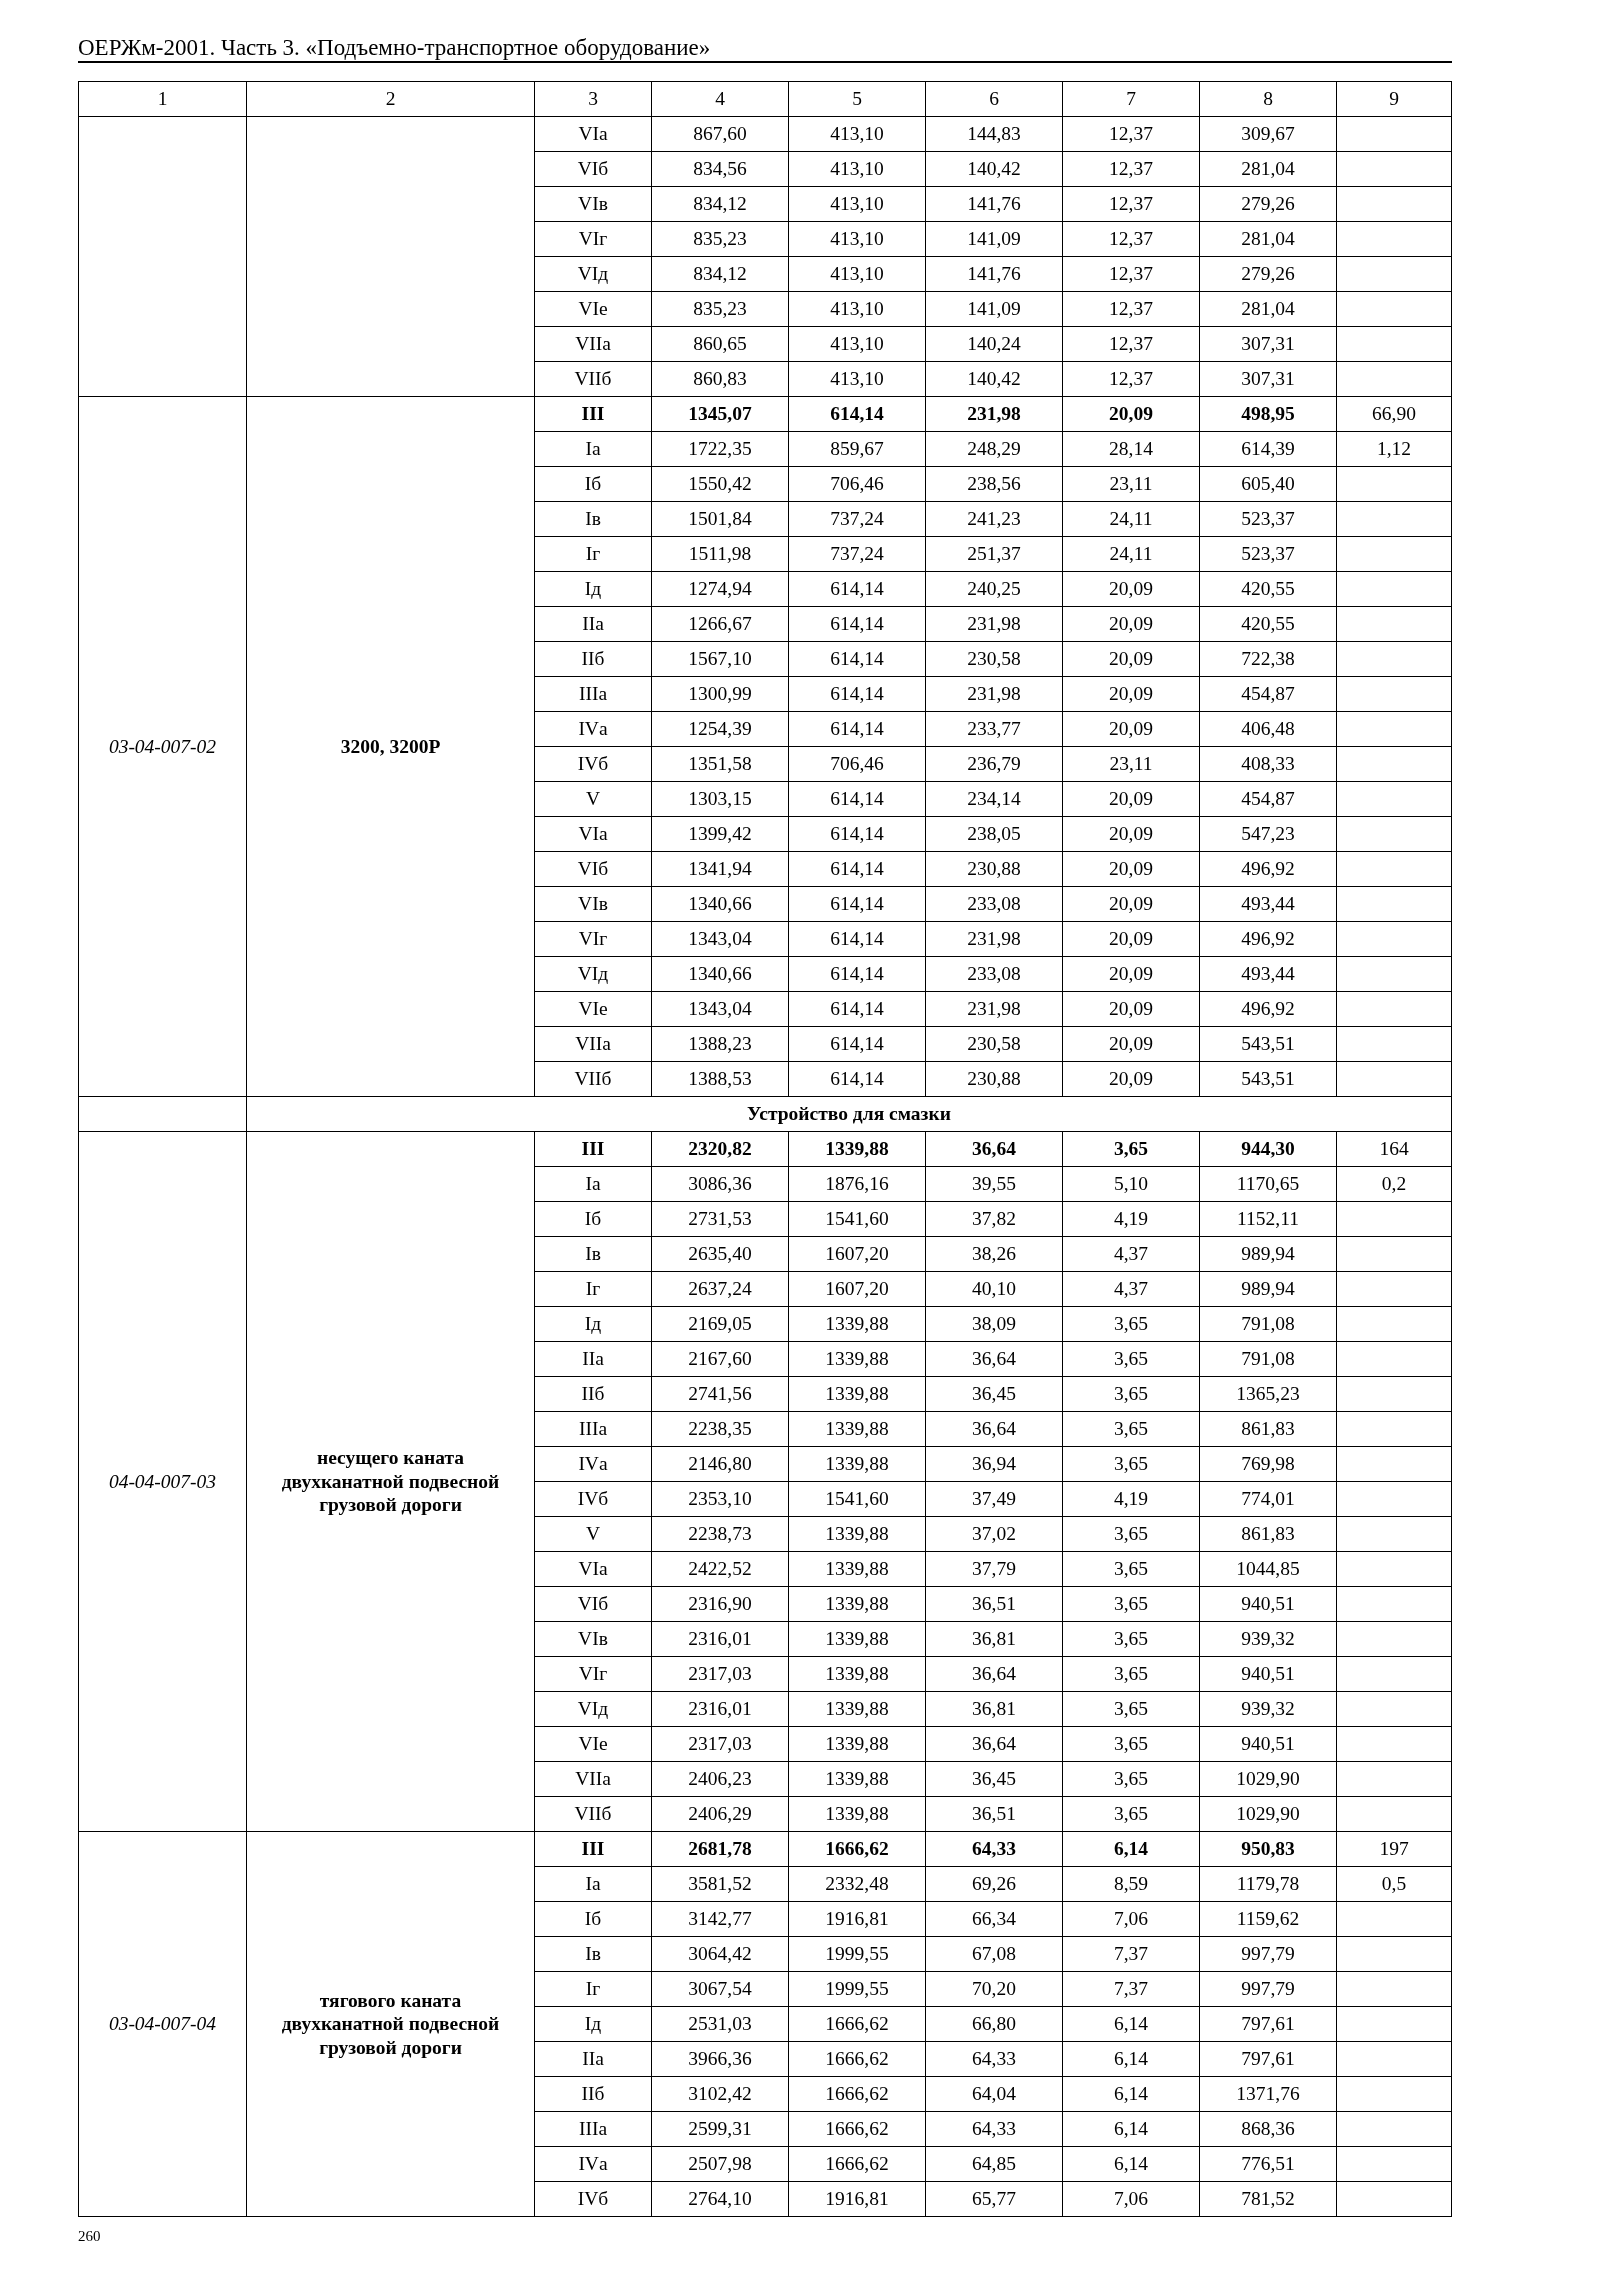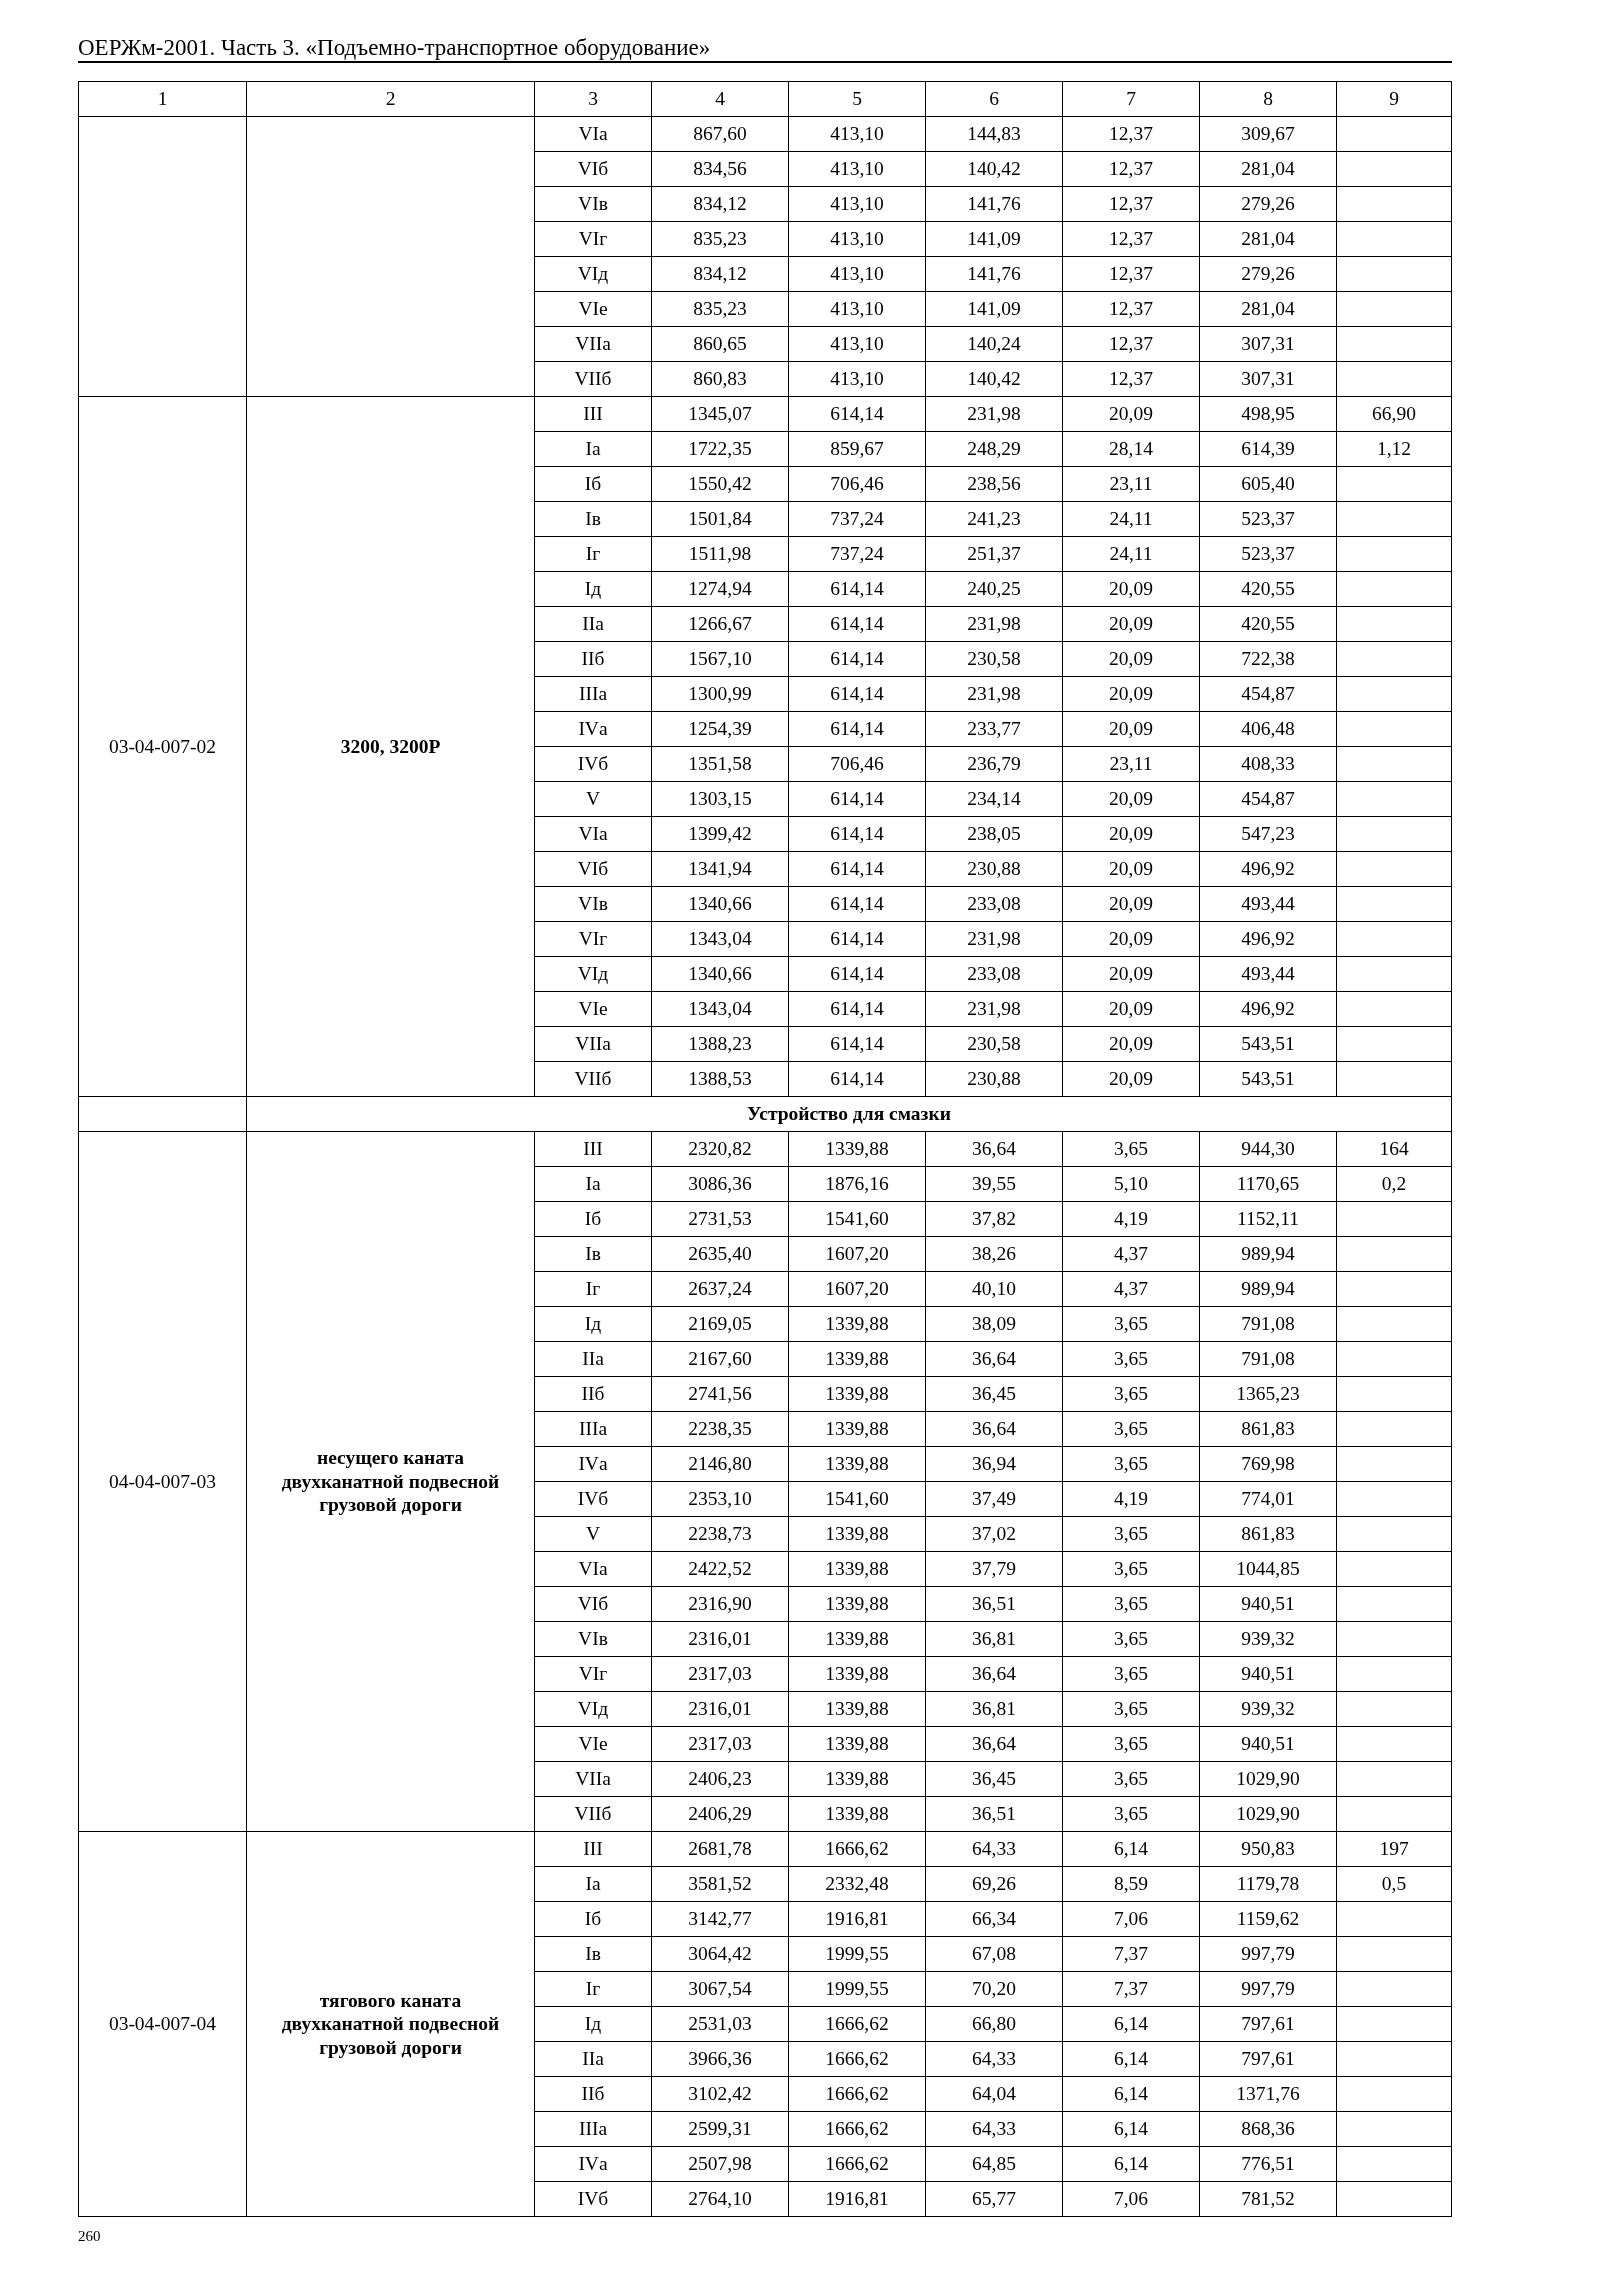--- a/index.html
+++ b/index.html
@@ -44,39 +44,40 @@
     padding: 0 5.2px;
     overflow: hidden;
   }
   td.colnum { height: 29px; font-size: 19px; }
 
   td.code-cell {
     vertical-align: top;
     padding-top: 5.9px;
     text-align: center;
     white-space: nowrap;
+    font-style: italic;
   }
   td.desc-cell {
     vertical-align: top;
     padding: 5.9px 6.5px 0 6.5px;
     text-align: left;
     white-space: pre-line;
     line-height: 1.3;
     font-weight: bold;
   }
   td.section-label {
     text-align: left;
     font-weight: bold;
     padding-left: 6.5px;
     white-space: nowrap;
   }
   td.cell-idx, td.cell-num, td.cell-extra { white-space: nowrap; }
 
   tr.bold-row td.cell-idx,
-  tr.bold-row td.cell-num { font-weight: normal; }
+  tr.bold-row td.cell-num { font-weight: bold; }
 
   .page-footer {
     position: absolute;
     left: 78px;
     top: 2228px;
     font-size: 15px;
   }
 </style>
 </head>
 <body>

